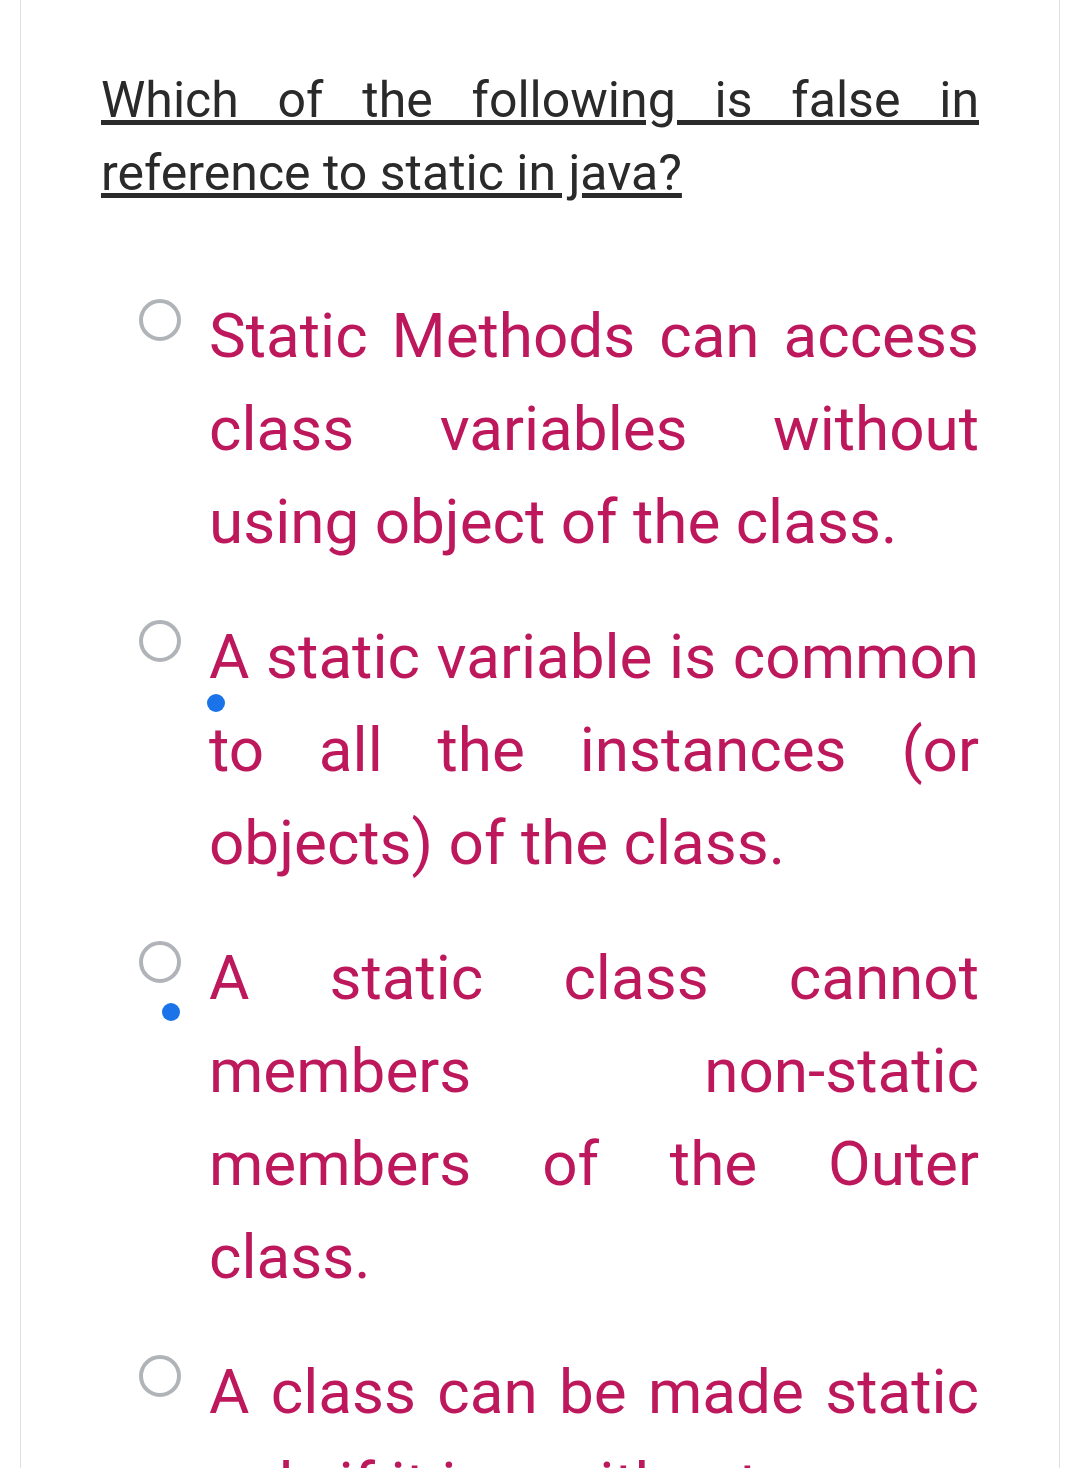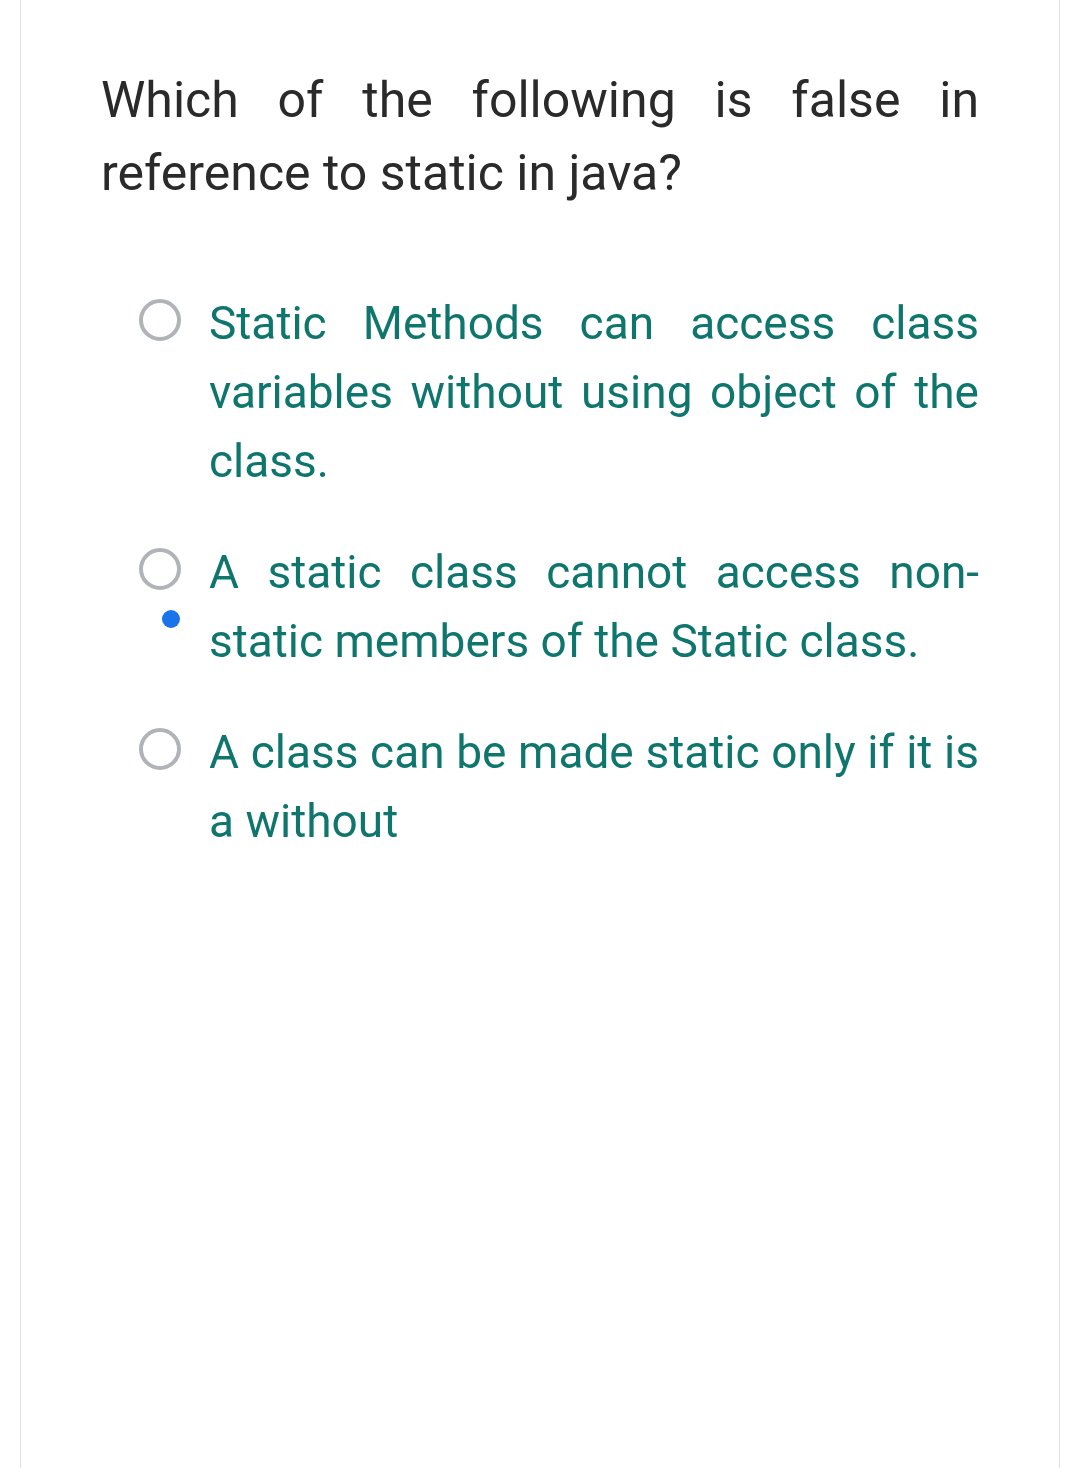--- a/index.html
+++ b/index.html
@@ -21,20 +21,21 @@
       padding: 64px 80px 0 80px;
       margin: 0 20px;
     }
     .question {
       font-size: 50px;
       line-height: 1.45;
       color: #2a2a2a;
       text-align: justify;
       margin-bottom: 80px;
       font-weight: 400;
+      text-decoration: underline;
     }
     .options {
       display: flex;
       flex-direction: column;
       gap: 42px;
     }
     .option {
       display: flex;
       align-items: flex-start;
       gap: 28px;
@@ -47,23 +48,23 @@
       border: 4px solid #b0b3b8;
       flex-shrink: 0;
       margin-top: 10px;
       position: relative;
     }
     .option-wrapper {
       position: relative;
       flex: 1;
     }
     .option-text {
-      font-size: 46px;
+      font-size: 62px;
       line-height: 1.5;
-      color: #0f766e;
+      color: #be185d;
       text-align: justify;
       font-weight: 400;
     }
     .blue-dot {
       position: absolute;
       width: 18px;
       height: 18px;
       background: #1a73e8;
       border-radius: 50%;
     }
@@ -83,26 +84,33 @@
   <div class="question">Which of the following is false in reference to static in java?</div>
   <div class="options">
 
     <div class="option">
       <div class="radio"></div>
       <div class="option-wrapper">
         <div class="option-text">Static Methods can access class variables without using object of the class.</div>
       </div>
     </div>
 
+    <div class="option">
+      <div class="radio"></div>
+      <div class="option-wrapper">
+        <div class="blue-dot blue-dot-1"></div>
+        <div class="option-text">A static variable is common to all the instances (or objects) of the class.</div>
+      </div>
+    </div>
 
     <div class="option">
       <div class="radio"></div>
       <div class="option-wrapper">
         <div class="blue-dot blue-dot-2"></div>
-        <div class="option-text">A static class cannot access non-static members of the Static class.</div>
+        <div class="option-text">A static class cannot members non-static members of the Outer class.</div>
       </div>
     </div>
 
     <div class="option">
       <div class="radio"></div>
       <div class="option-wrapper">
         <div class="option-text">A class can be made static only if it is a without</div>
       </div>
     </div>
 

